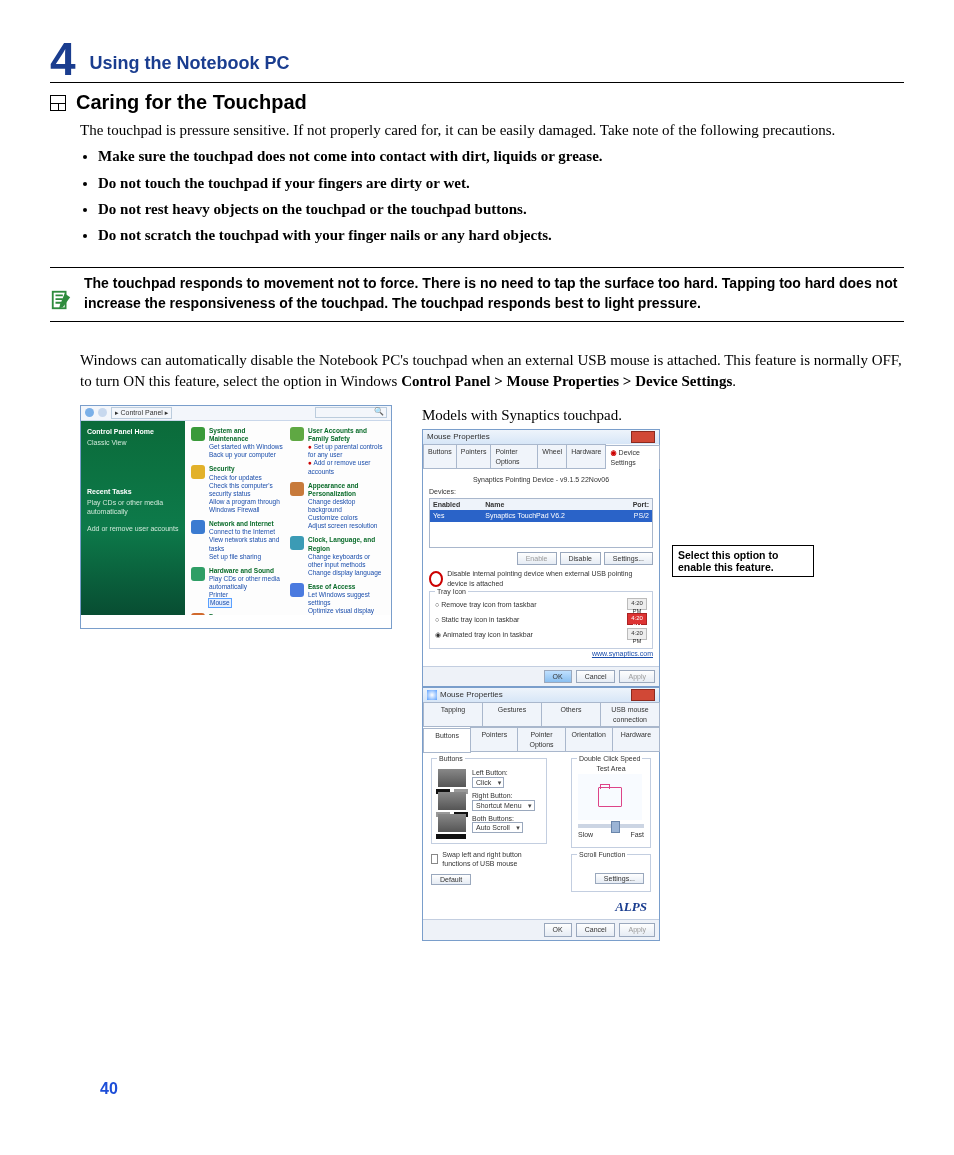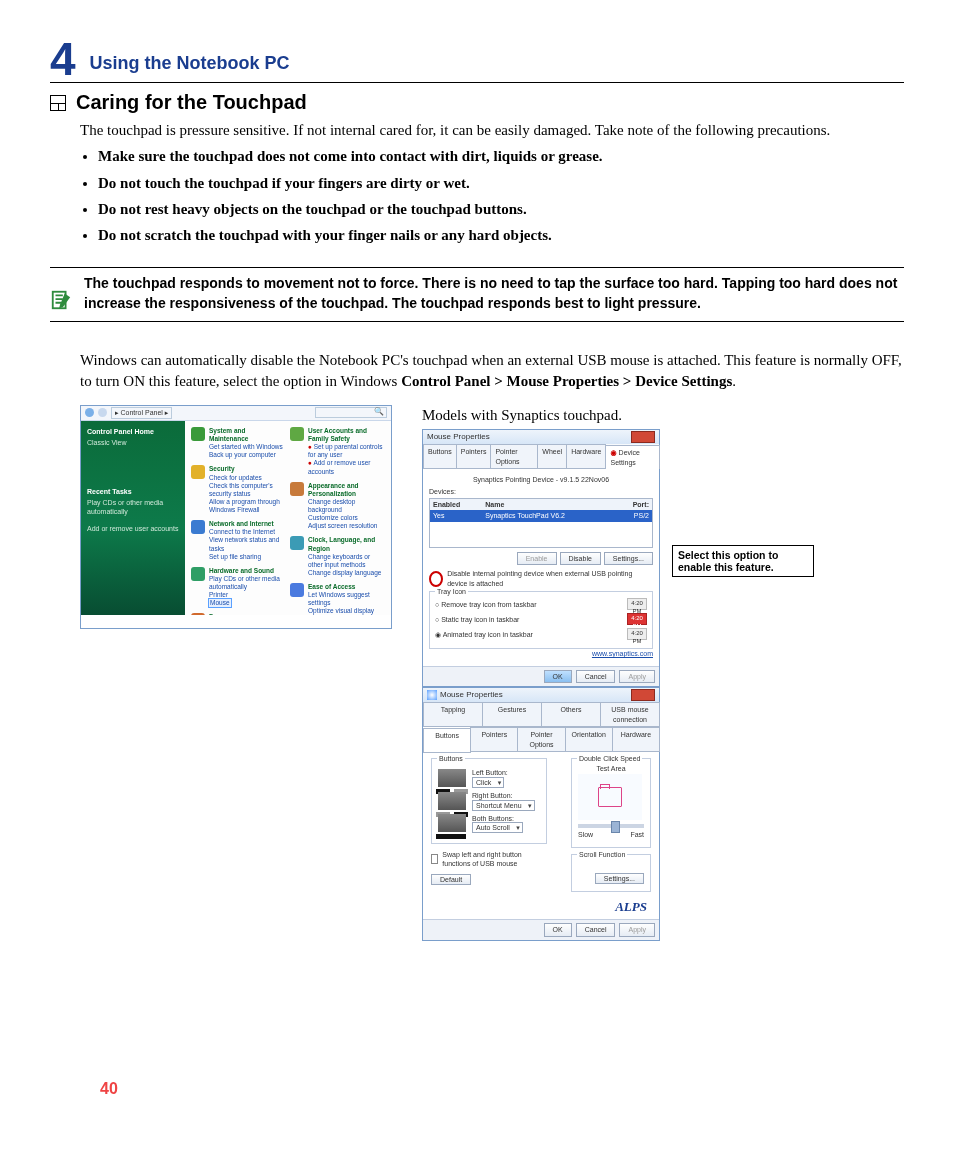--- a/index.html
+++ b/index.html
@@ -302,38 +302,38 @@
 .swap-line { display:flex; align-items:center; font-size:7px; margin-top:2px; }
 .swap-line .chk { width:8px;height:8px;border:1px solid #888;margin-right:4px; }
 
 .page-num {
   position: absolute;
   left: 50px;
   bottom: 36px;
   font-family: Arial, Helvetica, sans-serif;
   font-size: 16px;
   font-weight: bold;
-  color: #ef4444;
+  color: #1d4ed8;
 }
 .page { position: relative; min-height: 1100px; }
 </style>
 </head>
 <body>
 <div class="page">
 
 <div class="chapter-header">
   <span class="chapter-number">4</span>
   <span class="chapter-title">Using the Notebook PC</span>
 </div>
 
 <h2 class="section">
   <span class="sect-icon"></span>
   <span>Caring for the Touchpad</span>
 </h2>
-<p class="body-text">The touchpad is pressure sensitive. If not internal cared for, it can be easily damaged. Take note of the following precautions.</p>
+<p class="body-text">The touchpad is pressure sensitive. If not properly cared for, it can be easily damaged. Take note of the following precautions.</p>
 <ul class="bullets">
   <li>Make sure the touchpad does not come into contact with dirt, liquids or grease.</li>
   <li>Do not touch the touchpad if your fingers are dirty or wet.</li>
   <li>Do not rest heavy objects on the touchpad or the touchpad buttons.</li>
   <li>Do not scratch the touchpad with your finger nails or any hard objects.</li>
 </ul>
 
 <div class="note-box">
   <span class="note-icon">
     <svg width="22" height="22" viewBox="0 0 24 24" fill="none" stroke="#2e8b3d" stroke-width="2">

